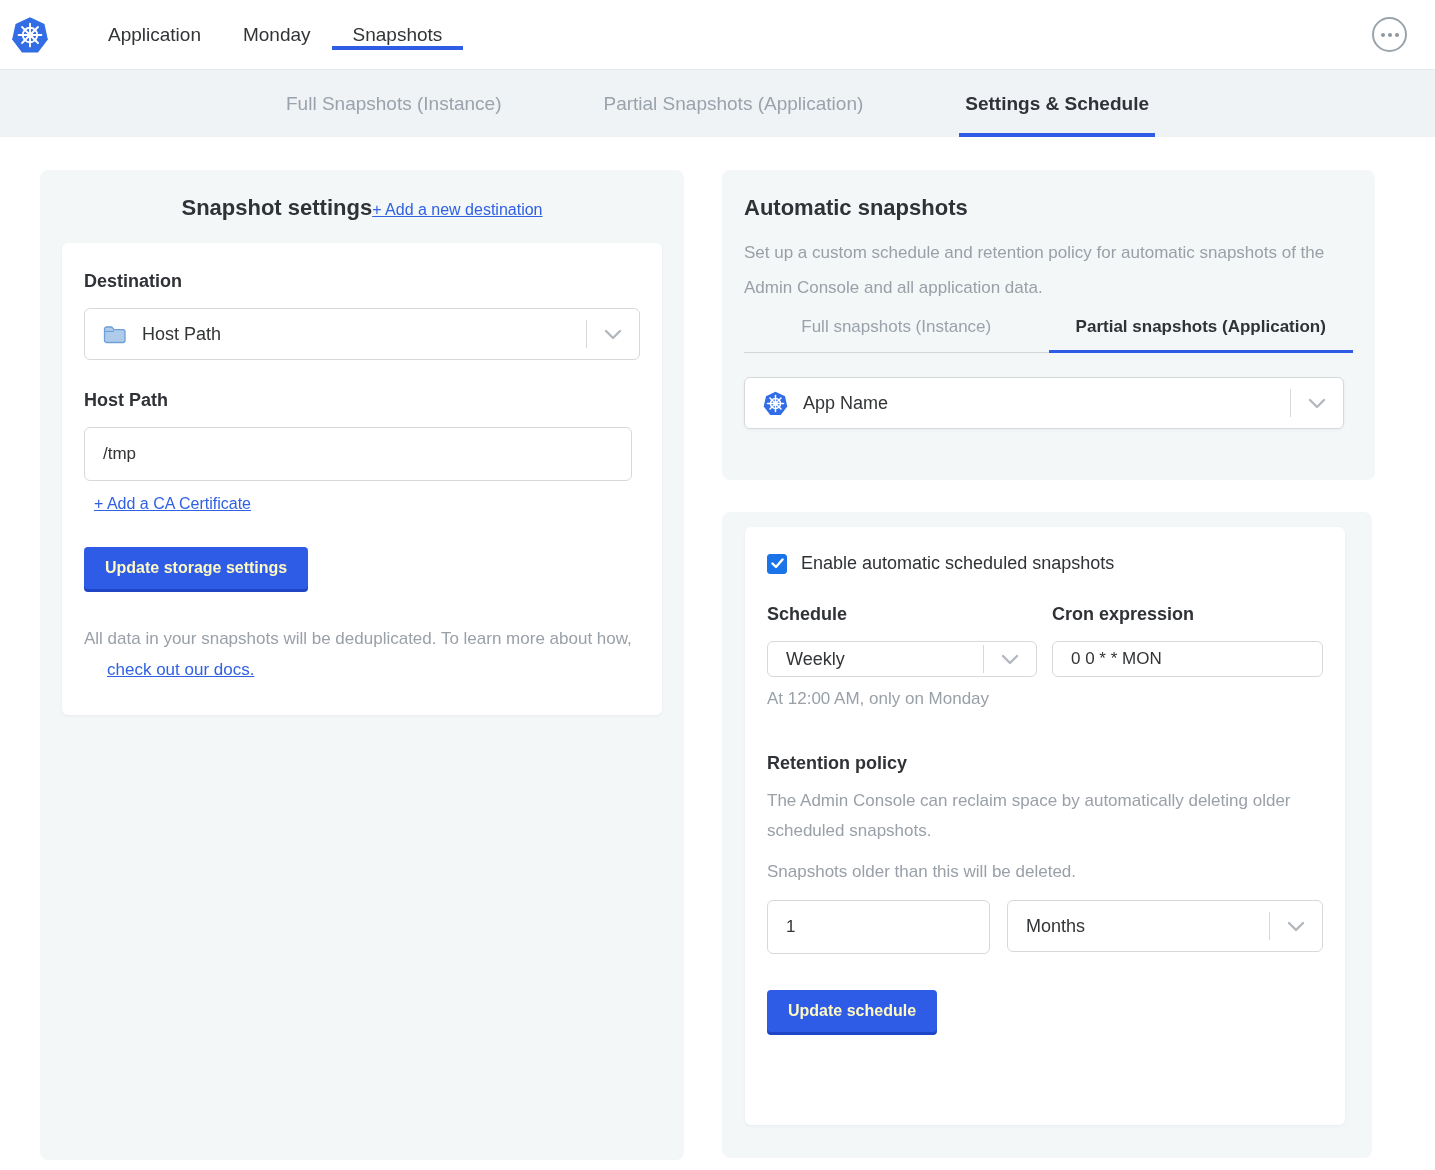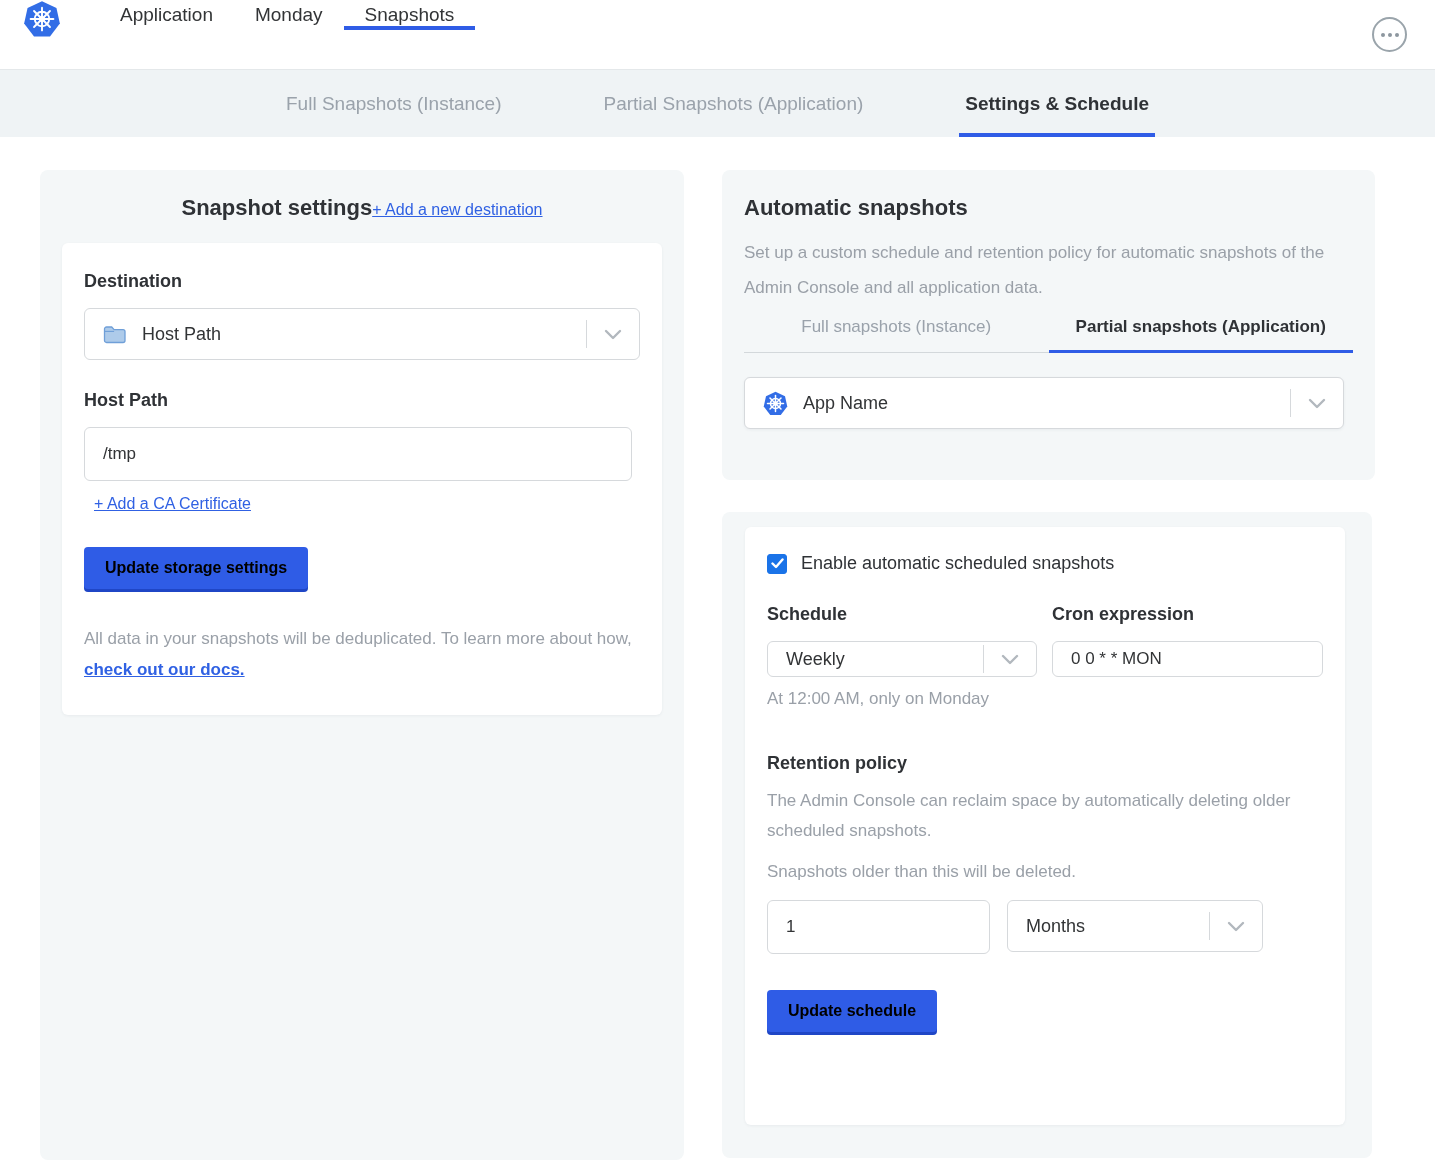--- a/index.html
+++ b/index.html
@@ -1,21 +1,21 @@
 <!DOCTYPE html>
 <html><head>
 <meta charset="utf-8">
 <style>
   * { margin:0; padding:0; box-sizing:border-box; }
   html,body { width:1435px; height:1170px; background:#ffffff;
     font-family:"Liberation Sans", sans-serif; color:#323436; }
   .page { position:relative; width:1435px; height:1170px; overflow:hidden; }
 
   
-  .topnav { height:70px; display:flex; align-items:flex-start; padding:0 28px 0 23px;
+  .topnav { height:70px; display:flex; align-items:center; padding:0 28px 0 11px;
     background:#fff; border-bottom:1px solid #e4e8ea; }
   .brand { display:flex; align-items:center; margin-right:38px; }
   .nav-item { display:flex; align-items:center; padding:0 21px; font-size:19px;
     color:#323436; cursor:pointer; border-bottom:4px solid transparent; padding-top:4px; }
   .nav-item.active { border-bottom-color:#2f5ce6; }
   .nav-spacer { flex:1; }
   .menu-btn { align-self:center; width:35px; height:35px; border-radius:50%;
     border:2px solid #9aa4ab; background:#fff; display:flex; align-items:center;
     justify-content:center; gap:3px; cursor:pointer; }
   .menu-btn i { width:4px; height:4px; border-radius:50%; background:#8d979f; display:block; }
@@ -45,25 +45,25 @@
   .combo .combo-label { font-size:18px; color:#323436; }
   .combo .flex { flex:1; }
   .combo .divider { width:1px; height:28px; background:#d6d9dc; }
   .combo .caret { width:52px; display:flex; justify-content:center; }
   .text-input { display:block; margin-top:16px; height:54px; border:1px solid #d6d9dc;
     border-radius:6px; padding:0 18px; font-size:17px; color:#323436; width:548px;
     font-family:"Liberation Sans", sans-serif; outline:none; background:#fff; }
   .mt30 { margin-top:30px; }
   .ca-link { display:inline-block; margin-top:14px; margin-left:10px; font-size:16px; font-weight:500; }
   .btn-primary { display:inline-block; margin-top:34px; height:42px; padding:0 21px;
-    background:#2f5ce6; color:#000000; font-size:16px; font-weight:700; border:none;
+    background:#2f5ce6; color:#fef9c3; font-size:16px; font-weight:700; border:none;
     border-radius:4px; box-shadow:0 3px 0 #1f46c6; cursor:pointer;
     font-family:"Liberation Sans", sans-serif; }
   .dedupe { margin-top:34px; font-size:17px; color:#9aa0a8; line-height:31px; width:556px; }
-  .dedupe a { font-weight:700; }
+  .dedupe a { font-weight:400;margin-left:23px; }
 
   #automatic-card { left:722px; top:170px; width:653px; height:310px; padding:25px 22px; }
   #automatic-card p.muted { margin-top:14px; width:596px; }
   .inner-tabs { margin-top:12px; display:flex; }
   .inner-tab { flex:1; text-align:center; font-size:17px; color:#9aa2ab; padding-bottom:15px;
     border-bottom:1px solid #d3d8db; cursor:pointer; }
   .inner-tab.active { color:#2f3236; font-weight:700; border-bottom:3px solid #2f5ce6; padding-bottom:13px; }
   #app-selector { margin-top:24px; width:600px; }
   #app-selector .combo-label { margin-left:15px; }
 
@@ -83,21 +83,21 @@
   .col-cron { width:271px; }
   .col-cron .text-input, .col-schedule .combo { width:100%; height:36px; }
   .col-cron .text-input { margin-top:16px; }
   .cron-human { margin-top:12px; font-size:17px; color:#9aa0a8; }
 
   .retention-title { margin-top:44px; }
   .retention-desc { margin-top:12px; font-size:17px; color:#9aa0a8; line-height:30px; width:524px; }
   .retention-hint { margin-top:16px; font-size:17px; color:#9aa0a8; }
   .retention-row { margin-top:18px; display:flex; gap:17px; }
   .retention-row .text-input { margin-top:0; width:223px; }
-  #retention-unit { margin-top:0; width:256px; height:52px; }
+  #retention-unit { margin-top:0; width:316px; height:52px; }
   #update-schedule-btn { margin-top:36px; }
 
   .chev { stroke:#b2b8be; stroke-width:2.4; fill:none; stroke-linecap:round; stroke-linejoin:round; }
 </style>
 </head>
 <body>
 
 <div class="page">
 
   <div class="topnav">

